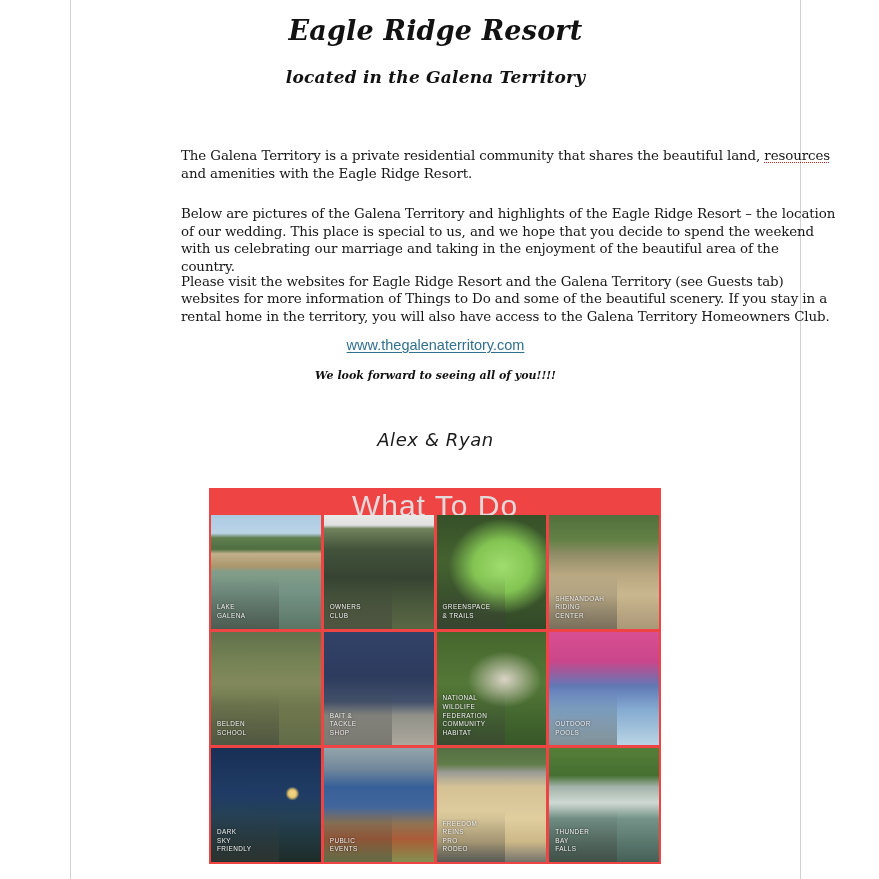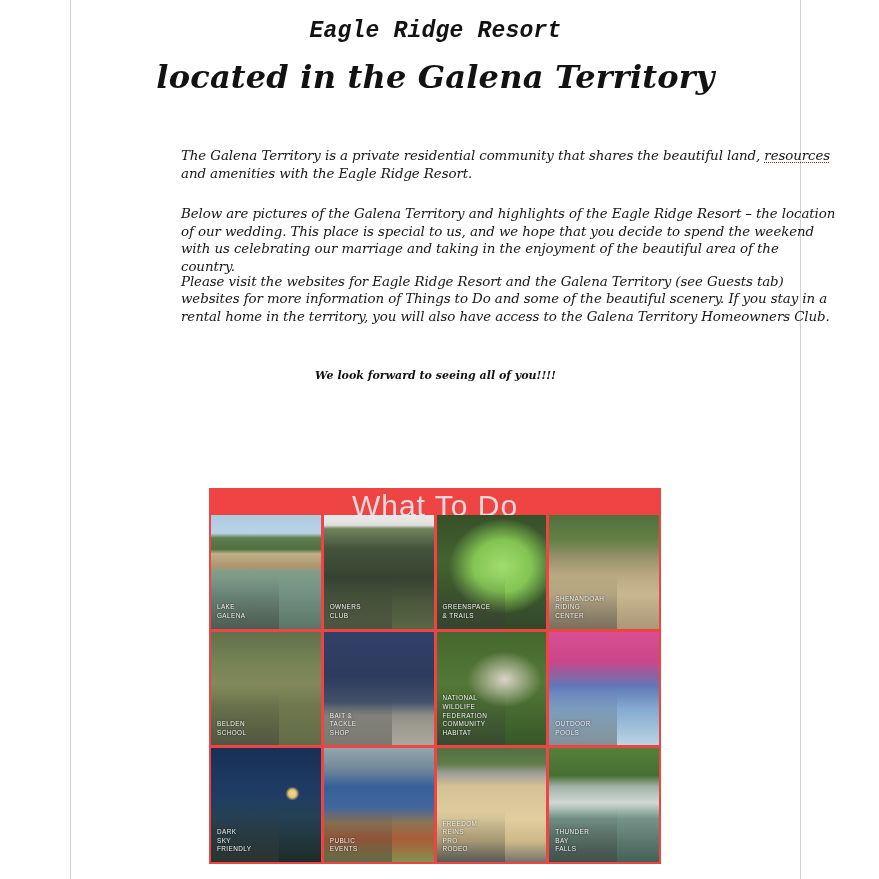--- a/index.html
+++ b/index.html
@@ -41,39 +41,37 @@
     font-family: "DejaVu Serif", "Liberation Serif", serif;
     font-style: italic;
     font-weight: bold;
     color: #121212;
     letter-spacing: 0.2px;
   }
   #title-main {
     position: absolute;
     left: 0; right: 0;
     top: 14px;
-    font-size: 23px;
+    font-size: 27px;
     line-height: 34px;
-    font-family: Liberation Mono, monospace;
   }
   #title-sub {
     position: absolute;
     left: 0; right: 0;
     top: 60px;
-    font-size: 32px;
+    font-size: 17px;
     line-height: 34px;
   }
 
   
   .para {
     position: absolute;
     left: 110px;
     width: 655px;
     font-family: "DejaVu Serif", "Liberation Serif", serif;
-    font-style: italic;
     font-size: 13.4px;
     line-height: 17.4px;
     color: #161616;
     text-align: left;
     letter-spacing: -0.1px;
   }
   #para-1 { top: 134px; }
   #para-2 { top: 192px; }
   #para-3 { top: 241px; margin-top: 32px; }
 
@@ -299,23 +297,25 @@
 
     <p id="para-1" class="para">
       <span>The Galena Territory is a private residential community that shares the beautiful land, </span><span class="spell-error">resources</span><span> and amenities with the Eagle Ridge Resort.</span>
     </p>
 
     <p id="para-2" class="para">Below are pictures of the Galena Territory and highlights of the Eagle Ridge Resort – the location of our wedding.  This place is special to us, and we hope that you decide to spend the weekend with us celebrating our marriage and taking in the enjoyment of the beautiful area of the country.</p>
 
     <p id="para-3" class="para">Please visit the websites for Eagle Ridge Resort and the Galena Territory (see Guests tab) websites for more information of Things to Do and some of the beautiful scenery.  If you stay in a rental home in the territory, you will also have access to the Galena Territory Homeowners Club.</p>
 
 
+    <a id="link-galena" class="doc-link" href="#">www.thegalenaterritory.com</a>
 
     <div id="closing-line">We look forward to seeing all of you!!!!</div>
 
+    <div id="signature">Alex &amp; Ryan</div>
 
     <div id="collage">
       <div id="collage-heading">What To Do</div>
 
       <div id="tile-grid">
 
       <div class="tile">
             <div class="tile-photo ph-lake"></div>
             <div class="ph-overlay-tint"></div>
             <div class="tile-scrim"></div>

